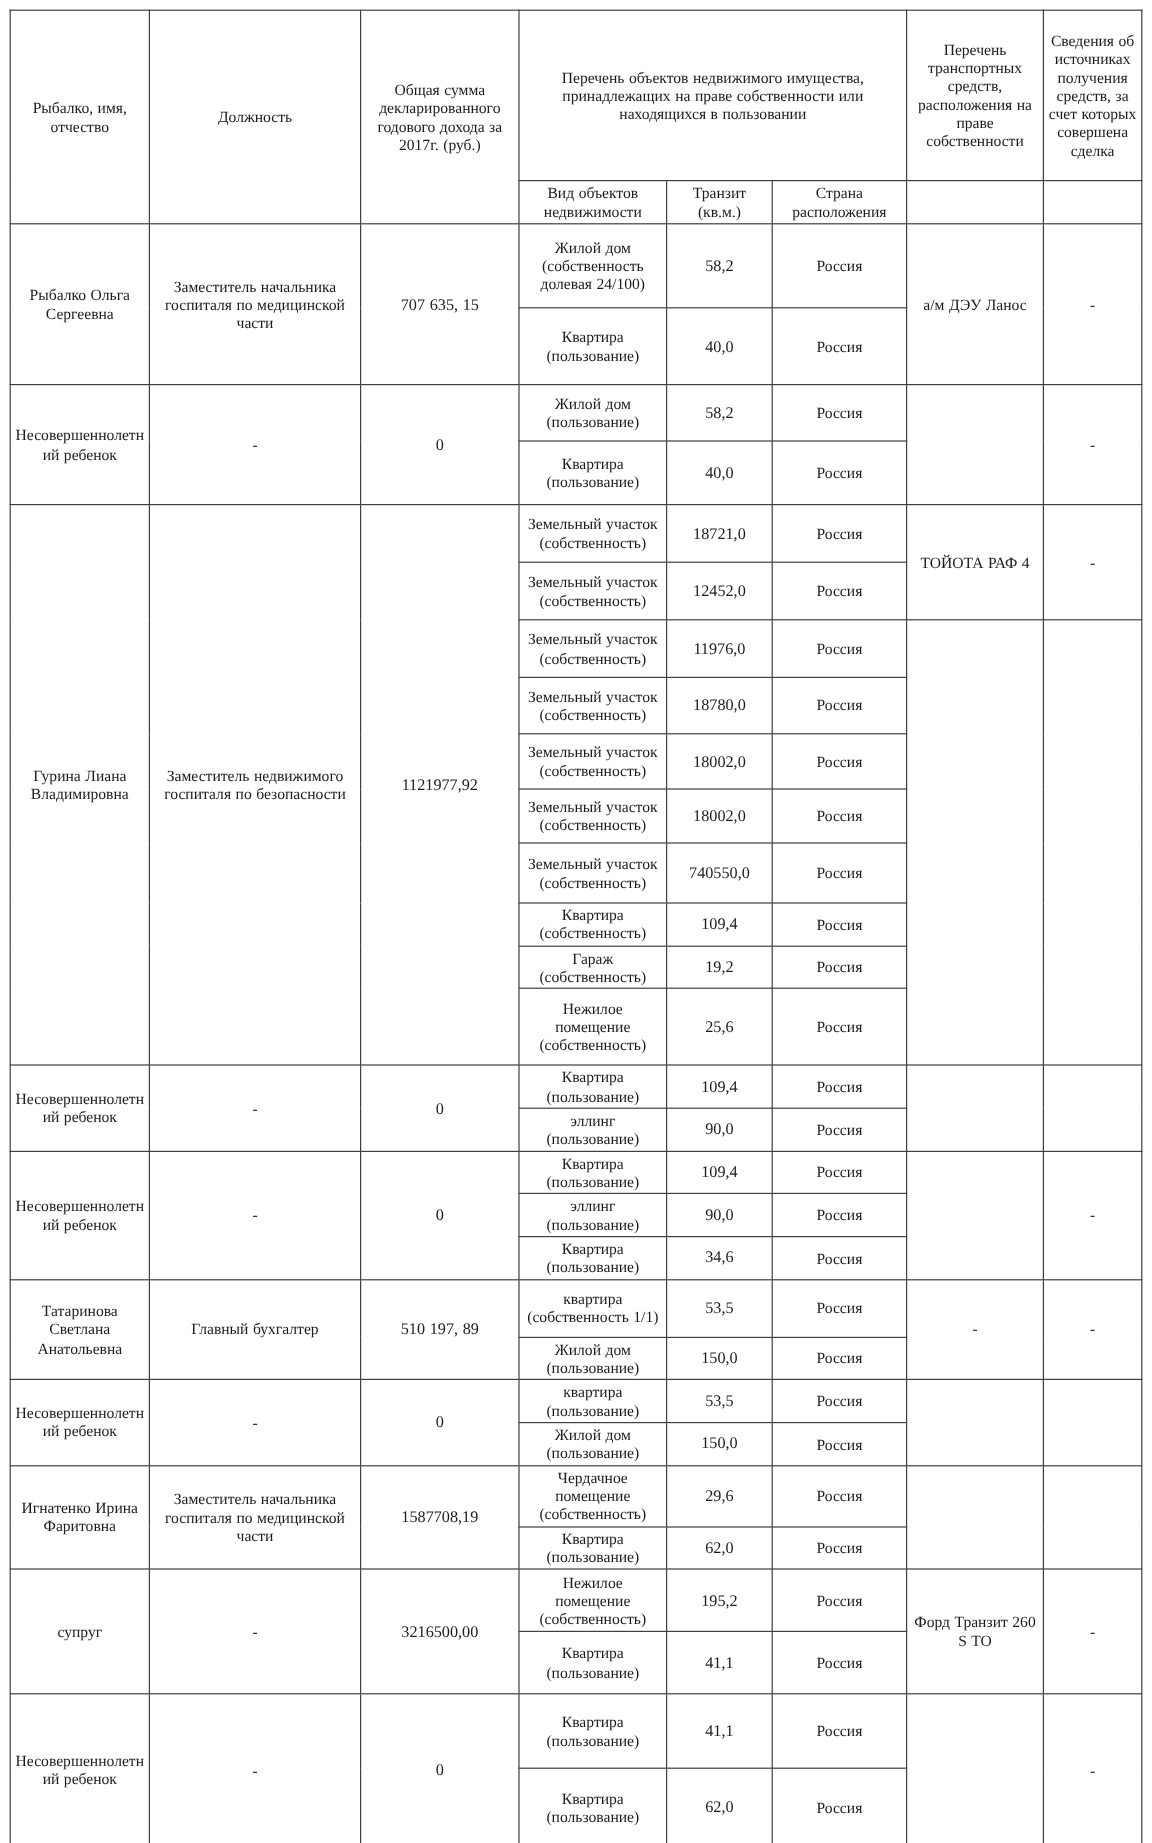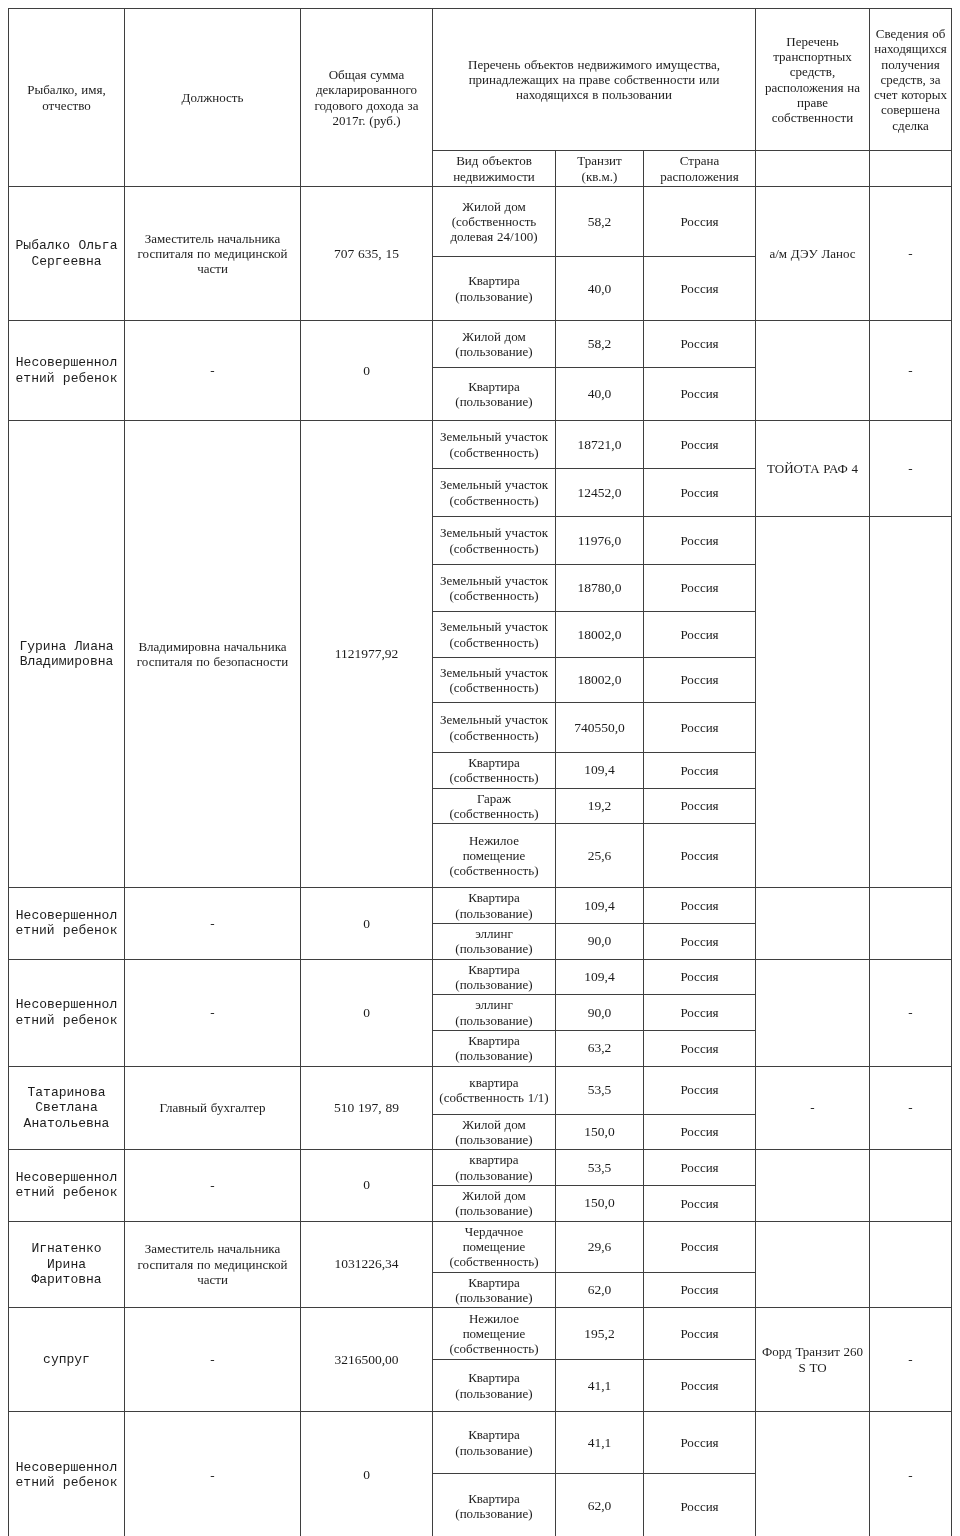--- a/index.html
+++ b/index.html
@@ -29,21 +29,21 @@
     vertical-align: middle;
     padding: 2px 4px;
     font-weight: normal;
     font-size: 13px;
     line-height: 1.18;
     background: #ffffff;
     word-spacing: 0.5px;
   }
   thead tr.hr1 { height: 142px; }
   thead tr.hr2 { height: 36px; }
-  td[data-name="person-name-cell"] { overflow-wrap: anywhere; font-family: Liberation Mono, monospace; }
+  td[data-name="person-name-cell"] { overflow-wrap: anywhere; }
   td[data-name="income-cell"],
   td[data-name="property-area-cell"] { font-size: 13.5px; }
 </style>
 </head>
 <body data-name="page">
 
 <div class="sheet" data-name="document-sheet">
   <table class="decl" data-name="declaration-table">
     <colgroup>
       <col style="width:116px">
@@ -55,21 +55,21 @@
       <col style="width:114px">
       <col style="width:82px">
     </colgroup>
     <thead data-name="table-header">
       <tr class="hr1" data-name="header-row-1">
         <th rowspan="2" data-name="header-name">Рыбалко, имя, отчество</th>
         <th rowspan="2" data-name="header-position">Должность</th>
         <th rowspan="2" data-name="header-income">Общая сумма декларированного годового дохода за 2017г. (руб.)</th>
         <th colspan="3" data-name="header-realty-group">Перечень объектов недвижимого имущества, принадлежащих на праве собственности или находящихся в пользовании</th>
         <th data-name="header-vehicles">Перечень транспортных средств, расположения на праве собственности</th>
-        <th data-name="header-sources">Сведения об находящихся получения средств, за счет которых совершена сделка</th>
+        <th data-name="header-sources">Сведения об источниках получения средств, за счет которых совершена сделка</th>
       </tr>
       <tr class="hr2" data-name="header-row-2">
         <th data-name="header-realty-type">Вид объектов недвижимости</th>
         <th data-name="header-realty-area">Транзит (кв.м.)</th>
         <th data-name="header-realty-country">Страна расположения</th>
         <th data-name="header-vehicles-sub-cell"></th>
         <th data-name="header-sources-sub-cell"></th>
       </tr>
     </thead>
     <tbody data-name="table-body">
@@ -98,21 +98,21 @@
           <td data-name="vehicle-cell" rowspan="2"></td>
           <td data-name="source-cell" rowspan="2">-</td>
         </tr>
         <tr data-name="table-row" style="height: 53px;">
           <td data-name="property-type-cell">Квартира (пользование)</td>
           <td data-name="property-area-cell">40,0</td>
           <td data-name="property-country-cell">Россия</td>
         </tr>
         <tr data-name="table-row" style="height: 48px;">
           <td data-name="person-name-cell" rowspan="10">Гурина Лиана Владимировна</td>
-          <td data-name="position-cell" rowspan="10">Владимировна  начальника госпиталя по безопасности</td>
+          <td data-name="position-cell" rowspan="10">Заместитель  недвижимого госпиталя по безопасности</td>
           <td data-name="income-cell" rowspan="10">1121977,92</td>
           <td data-name="property-type-cell">Земельный участок (собственность)</td>
           <td data-name="property-area-cell">18721,0</td>
           <td data-name="property-country-cell">Россия</td>
           <td data-name="vehicle-cell" rowspan="2">ТОЙОТА РАФ 4</td>
           <td data-name="source-cell" rowspan="2">-</td>
         </tr>
         <tr data-name="table-row" style="height: 48px;">
           <td data-name="property-type-cell">Земельный участок (собственность)</td>
           <td data-name="property-area-cell">12452,0</td>
@@ -185,21 +185,21 @@
           <td data-name="vehicle-cell" rowspan="3"></td>
           <td data-name="source-cell" rowspan="3">-</td>
         </tr>
         <tr data-name="table-row" style="height: 32px;">
           <td data-name="property-type-cell">эллинг (пользование)</td>
           <td data-name="property-area-cell">90,0</td>
           <td data-name="property-country-cell">Россия</td>
         </tr>
         <tr data-name="table-row" style="height: 31px;">
           <td data-name="property-type-cell">Квартира (пользование)</td>
-          <td data-name="property-area-cell">63,2</td>
+          <td data-name="property-area-cell">34,6</td>
           <td data-name="property-country-cell">Россия</td>
         </tr>
         <tr data-name="table-row" style="height: 48px;">
           <td data-name="person-name-cell" rowspan="2">Татаринова Светлана Анатольевна</td>
           <td data-name="position-cell" rowspan="2">Главный бухгалтер</td>
           <td data-name="income-cell" rowspan="2">510 197, 89</td>
           <td data-name="property-type-cell">квартира (собственность 1/1)</td>
           <td data-name="property-area-cell">53,5</td>
           <td data-name="property-country-cell">Россия</td>
           <td data-name="vehicle-cell" rowspan="2">-</td>
@@ -221,21 +221,21 @@
           <td data-name="source-cell" rowspan="2"></td>
         </tr>
         <tr data-name="table-row" style="height: 35px;">
           <td data-name="property-type-cell">Жилой дом (пользование)</td>
           <td data-name="property-area-cell">150,0</td>
           <td data-name="property-country-cell">Россия</td>
         </tr>
         <tr data-name="table-row" style="height: 49px;">
           <td data-name="person-name-cell" rowspan="2">Игнатенко Ирина Фаритовна</td>
           <td data-name="position-cell" rowspan="2">Заместитель начальника госпиталя по медицинской части</td>
-          <td data-name="income-cell" rowspan="2">1031226,34</td>
+          <td data-name="income-cell" rowspan="2">1587708,19</td>
           <td data-name="property-type-cell">Чердачное помещение (собственность)</td>
           <td data-name="property-area-cell">29,6</td>
           <td data-name="property-country-cell">Россия</td>
           <td data-name="vehicle-cell" rowspan="2"></td>
           <td data-name="source-cell" rowspan="2"></td>
         </tr>
         <tr data-name="table-row" style="height: 35px;">
           <td data-name="property-type-cell">Квартира (пользование)</td>
           <td data-name="property-area-cell">62,0</td>
           <td data-name="property-country-cell">Россия</td>

